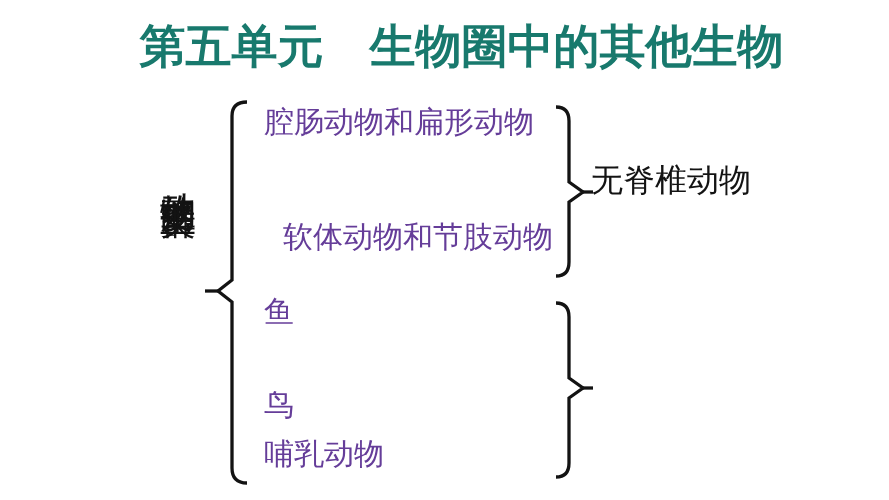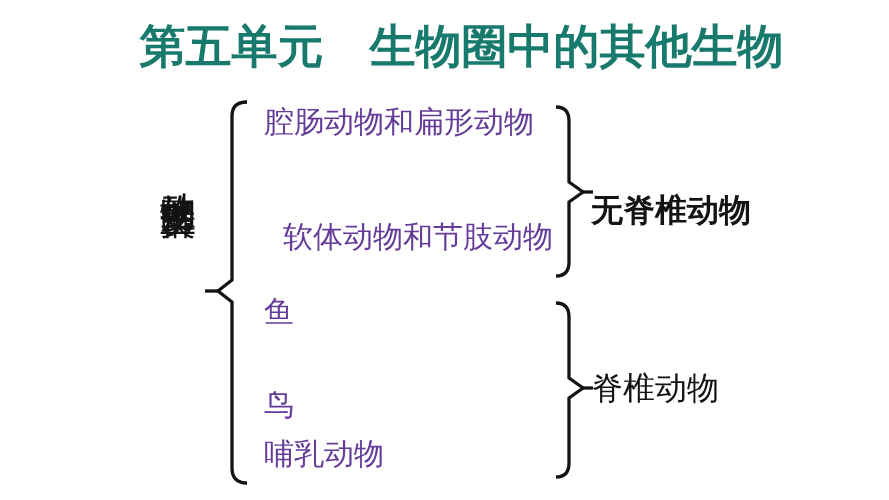--- a/index.html
+++ b/index.html
@@ -54,21 +54,21 @@
   .i6 { top: 390px; }
   .i7 { top: 439px; }
   .group-label {
     position: absolute;
     left: 591px;
     font-size: 32px;
     line-height: 1;
     white-space: nowrap;
     color: var(--color-text, #131313);
   }
-  .g1 { top: 194px; font-weight: bold; }
+  .g1 { top: 164px; }
   .g2 { top: 372px; }
   .brace-layer {
     position: absolute;
     inset: 0;
     pointer-events: none;
   }
   .brace-layer path {
     fill: none;
     stroke: var(--color-brace, #131313);
     stroke-width: 3.3;
@@ -86,21 +86,20 @@
   <div class="left-label">动物的主要类群</div>
 
   <div class="list-item i1">腔肠动物和扁形动物</div>
   <div class="list-item i3">软体动物和节肢动物</div>
 
   <div class="list-item i4">鱼</div>
   <div class="list-item i6">鸟</div>
   <div class="list-item i7">哺乳动物</div>
 
   <div class="group-label g1">无脊椎动物</div>
-  <div class="group-label g2">脊椎动物</div>
 
   <svg class="brace-layer" width="889" height="500" viewBox="0 0 889 500">
     <g>
       <path d="M247,102 Q232,102 232,116 L232,280 L218,291 L232,302 L232,468 Q232,483 247,483"></path>
       <path d="M219,291 L205,291"></path>
     </g>
     <g>
       <path d="M556,107 Q569,107 569,121 L569,182 L583,192 L569,202 L569,262 Q569,276 556,276"></path>
       <path d="M583,192 L593,192"></path>
     </g>

